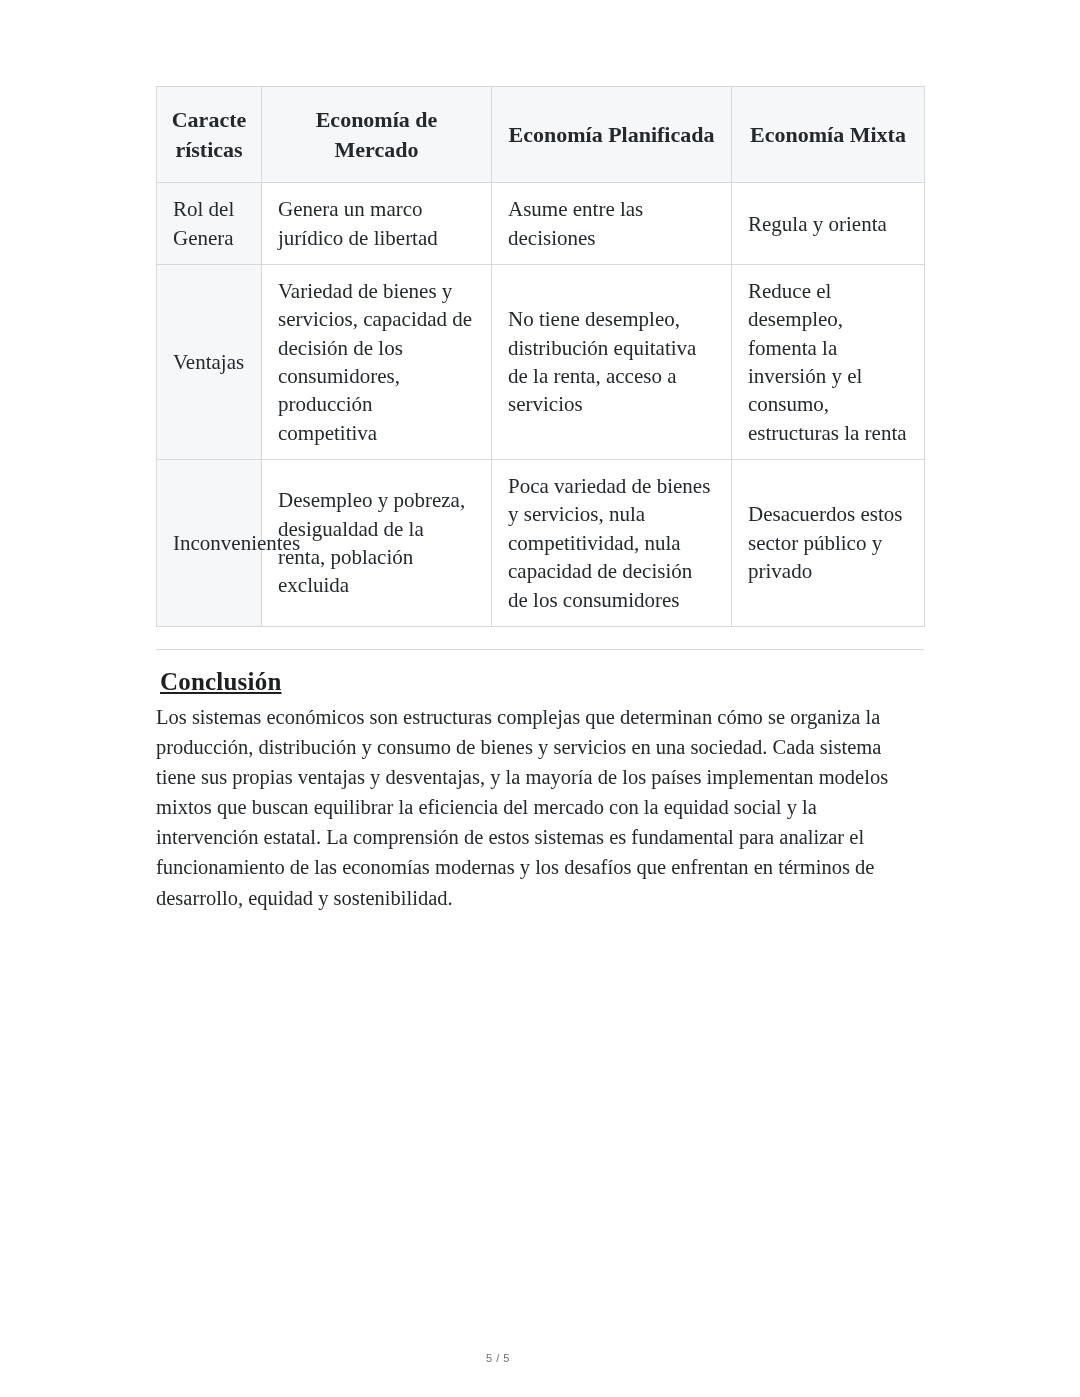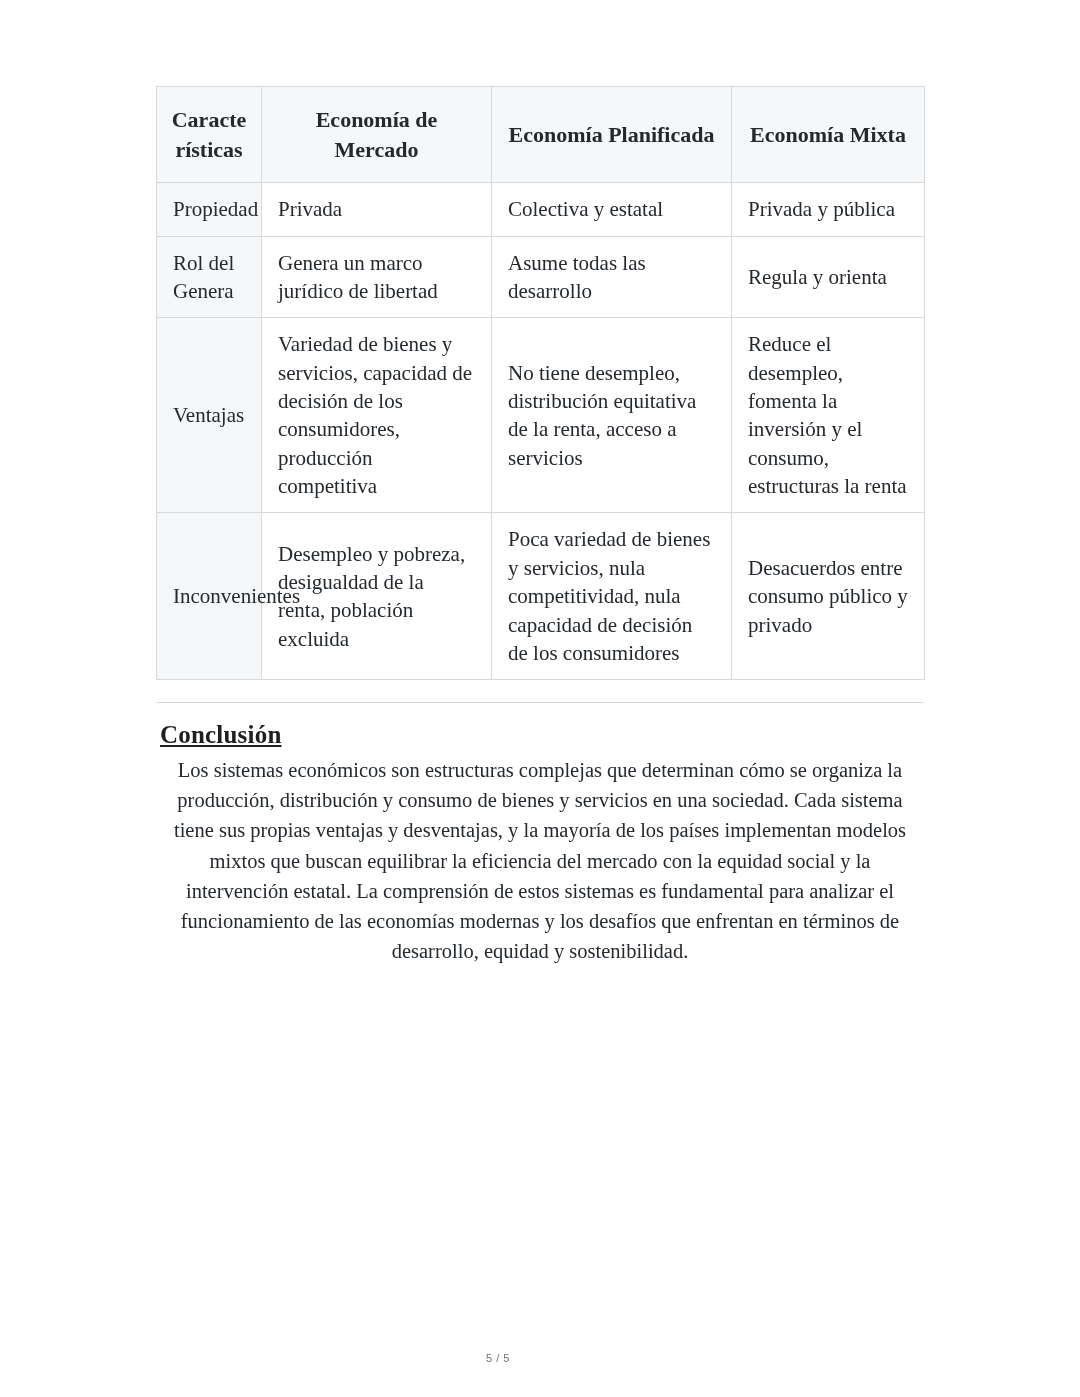--- a/index.html
+++ b/index.html
@@ -81,21 +81,21 @@
     margin: 18px 0 6px 4px;
     letter-spacing: 0.2px;
     text-decoration: underline;
   }
   p.body-text {
     font-family: "Liberation Serif", serif;
     font-size: 20.5px;
     line-height: 1.47;
     color: #24292e;
     margin: 0;
-    text-align: center;
+    text-align: left;
   }
 
   
   .footer {
     position: absolute;
     left: 0;
     top: 1352px;
     width: 996px;
     text-align: center;
     font-family: "Liberation Sans", sans-serif;
@@ -128,42 +128,36 @@
           <th>
             <span class="hdr-wrap">Economía Planificada</span>
           </th>
           <th>
             <span class="hdr-wrap">Economía Mixta</span>
           </th>
         </tr>
       </thead>
       <tbody>
         <tr>
-          <td>Propiedad</td>
-          <td>Privada</td>
-          <td>Colectiva y estatal</td>
-          <td>Privada y pública</td>
-        </tr>
-        <tr>
           <td>Rol del Genera</td>
           <td>Genera un marco jurídico de libertad</td>
-          <td>Asume todas las desarrollo</td>
+          <td>Asume entre las decisiones</td>
           <td>Regula y orienta</td>
         </tr>
         <tr>
           <td>Ventajas</td>
           <td>Variedad de bienes y servicios, capacidad de decisión de los consumidores, producción competitiva</td>
           <td>No tiene desempleo, distribución equitativa de la renta, acceso a servicios</td>
           <td>Reduce el desempleo, fomenta la inversión y el consumo, estructuras la renta</td>
         </tr>
         <tr>
           <td>Inconvenientes</td>
           <td>Desempleo y pobreza, desigualdad de la renta, población excluida</td>
           <td>Poca variedad de bienes y servicios, nula competitividad, nula capacidad de decisión de los consumidores</td>
-          <td>Desacuerdos entre consumo público y privado</td>
+          <td>Desacuerdos estos sector público y privado</td>
         </tr>
       </tbody>
     </table>
 
     <div class="divider"></div>
 
     <h2 class="section-title">Conclusión</h2>
     <p class="body-text">Los sistemas económicos son estructuras complejas que determinan cómo se organiza la producción, distribución y consumo de bienes y servicios en una sociedad. Cada sistema tiene sus propias ventajas y desventajas, y la mayoría de los países implementan modelos mixtos que buscan equilibrar la eficiencia del mercado con la equidad social y la intervención estatal. La comprensión de estos sistemas es fundamental para analizar el funcionamiento de las economías modernas y los desafíos que enfrentan en términos de desarrollo, equidad y sostenibilidad.</p>
 
   </div>

